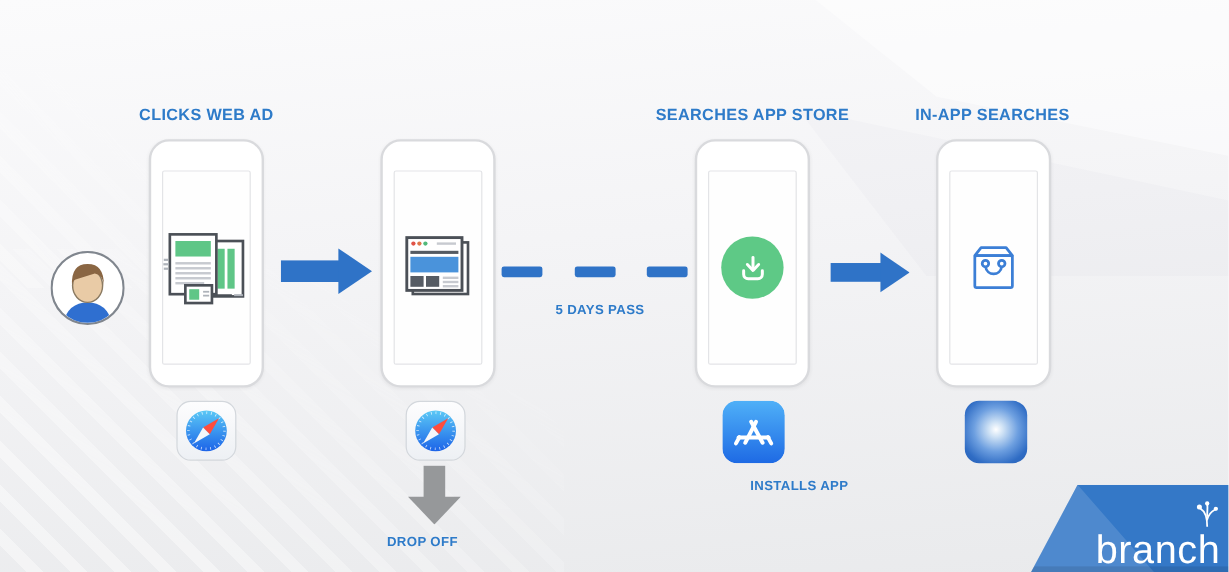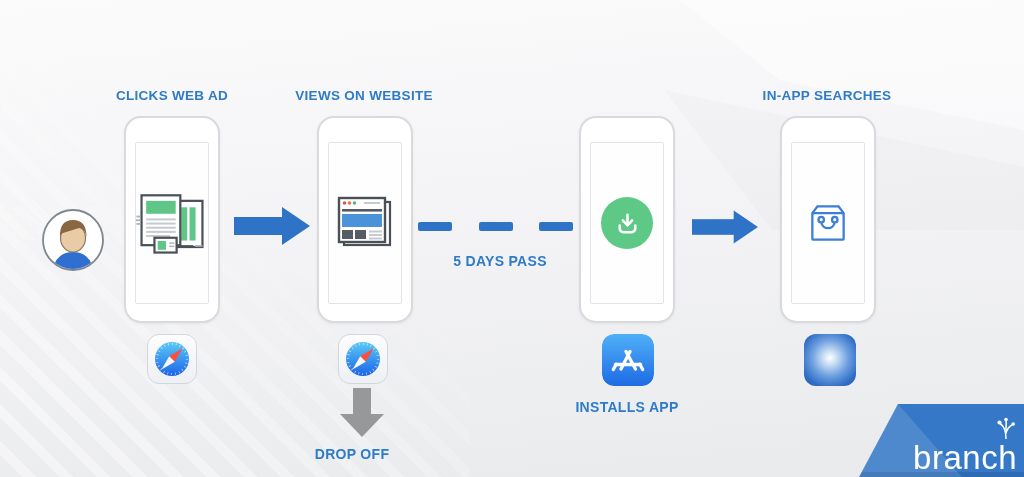--- a/index.html
+++ b/index.html
@@ -23,24 +23,24 @@
          border:2px solid #d9dadd;border-radius:17px;box-sizing:border-box;
          box-shadow:0 1px 3px rgba(0,0,0,.05);}
   .screen{position:absolute;left:9px;right:9px;top:24px;bottom:17px;
           border:1.5px solid #e3e4e7;border-radius:2px;background:#fefefe;
           display:flex;align-items:center;justify-content:center;}
   .p1{left:124px}.p2{left:317px}.p3{left:579px}.p4{left:780px}
   
   .step-label{position:absolute;top:88px;width:200px;text-align:center;
     font-size:13.5px;font-weight:bold;color:#2e7bc9;letter-spacing:.3px;}
   .l1{left:72px}.l2{left:264px}.l3{left:527px}.l4{left:727px}
-  .cap{position:absolute;font-size:14px;font-weight:bold;color:#2e7bc9;
+  .cap{position:absolute;font-size:11px;font-weight:bold;color:#2e7bc9;
        letter-spacing:.3px;text-align:center;}
   .cap.days{left:440px;top:253px;width:120px;}
-  .cap.installs{left:547px;top:399px;width:160px;}
+  .cap.installs{left:547px;top:399px;width:160px;text-align:right;}
   .cap.dropoff{left:292px;top:446px;width:120px;}
   
   .arrow-right{position:absolute;}
   .ar1{left:234px;top:205px;}
   .ar2{left:692px;top:208px;}
   .dash{position:absolute;top:222px;height:9px;width:34px;background:#2f73c7;border-radius:2px;}
   .d1{left:418px}.d2{left:479px}.d3{left:539px}
   .arrow-down{position:absolute;left:340px;top:388px;}
   
   .appicon{position:absolute;top:334px;width:50px;height:50px;border-radius:12px;
@@ -86,21 +86,21 @@
       <circle cx="31" cy="31" r="30" fill="#ffffff" stroke="#80868e" stroke-width="1.8"></circle>
       <g clip-path="url(#avclip)">
         <path d="M10,64 Q13,43 31,43 Q49,43 52,64 Z" fill="#2f6fd0"></path>
         <ellipse cx="31" cy="29" rx="12.5" ry="14" fill="#e9cba6" stroke="#8a7a62" stroke-width="1.2"></ellipse>
         <path d="M18,29 Q17,11 31,11 Q45,11 44.5,29 Q44,20 37,19 L21,24 Q18.5,25 18,29 Z" fill="#8a6643"></path>
       </g>
     </svg>
   </div>
 
   <div class="step-label l1">CLICKS WEB AD</div>
-  <div class="step-label l2">VIEWS ON WEBSITE</div>
+  <div class="step-label l3">SEARCHES APP STORE</div>
   <div class="step-label l4">IN-APP SEARCHES</div>
 
   <div class="phone p1">
     <div class="screen">
       <svg width="76" height="66" viewBox="0 0 78 68">
         <rect x="34" y="10" width="38" height="50" fill="#fff" stroke="#4b5057" stroke-width="2.4"></rect>
         <rect x="40" y="17" width="6.5" height="36" fill="#5fc687"></rect>
         <rect x="49" y="17" width="6.5" height="36" fill="#5fc687"></rect>
         <rect x="58" y="17" width="6.5" height="36" fill="#5fc687"></rect>
         <rect x="6" y="4" width="42" height="54" fill="#fff" stroke="#4b5057" stroke-width="2.4"></rect>

